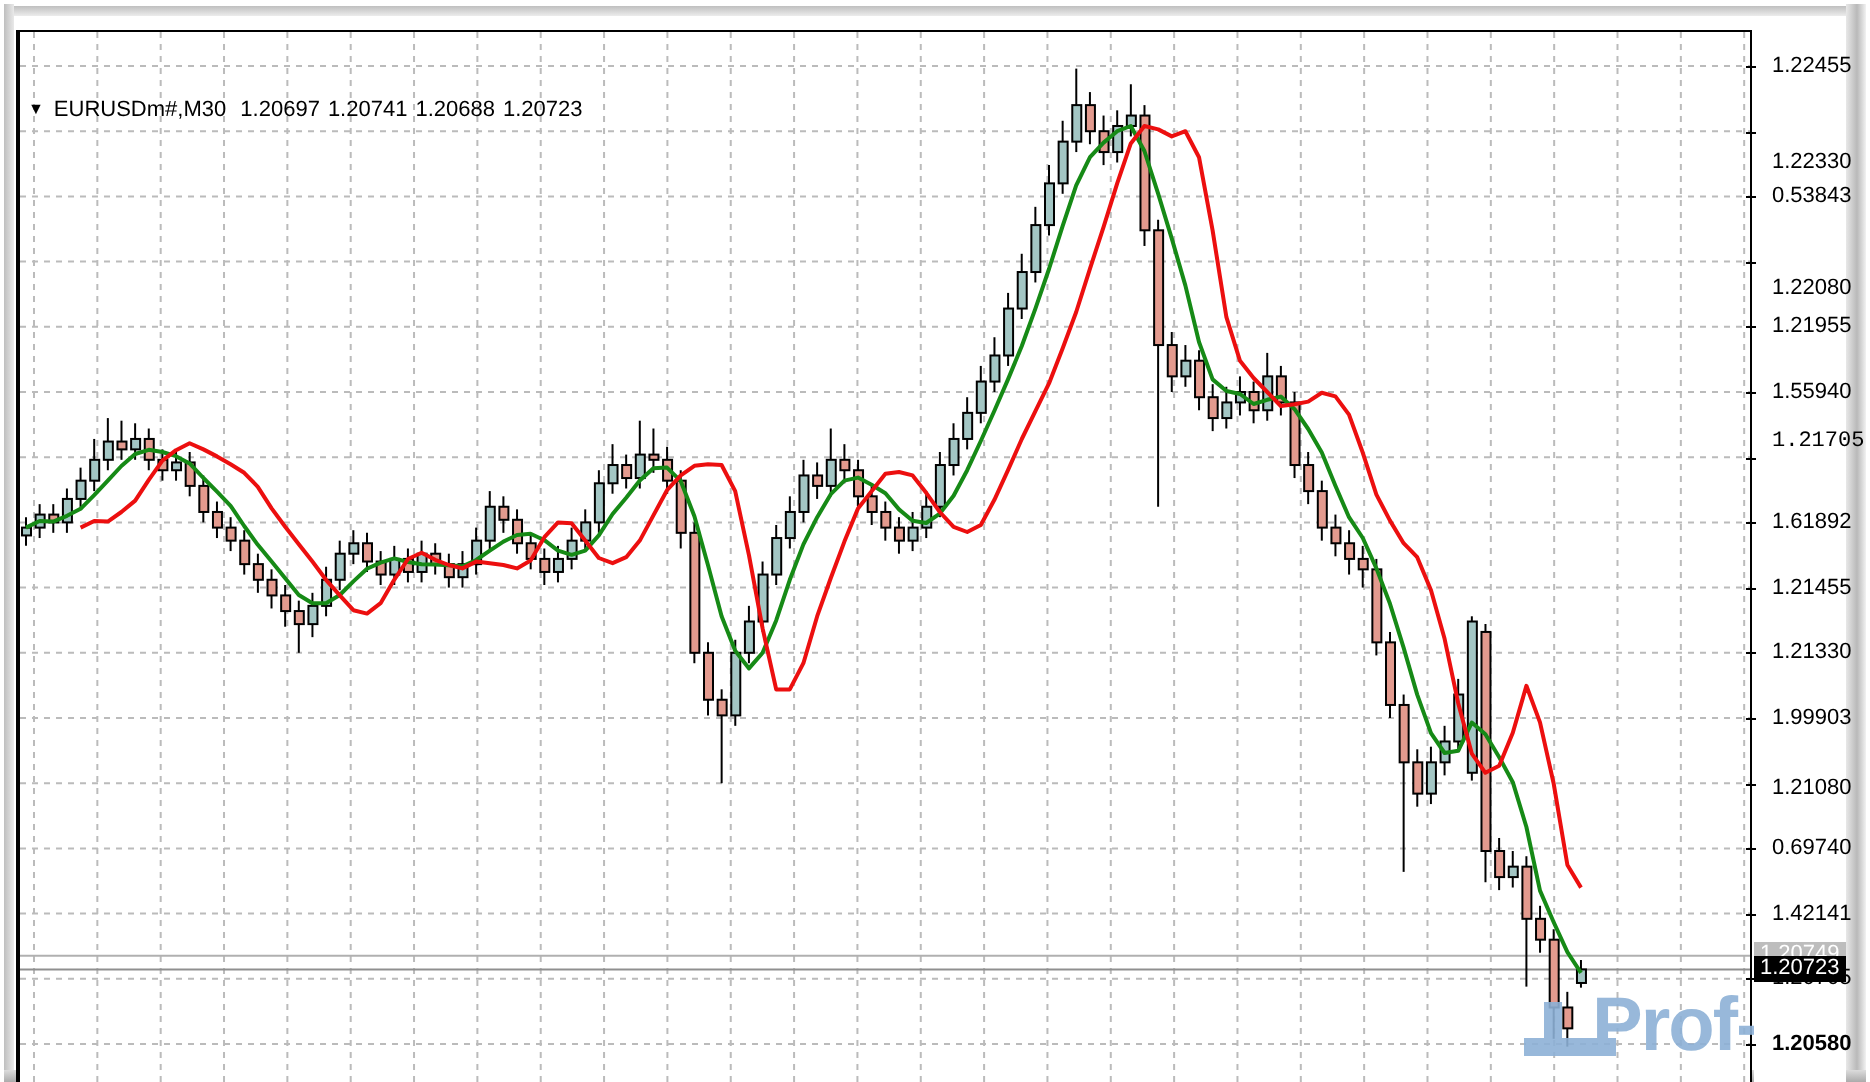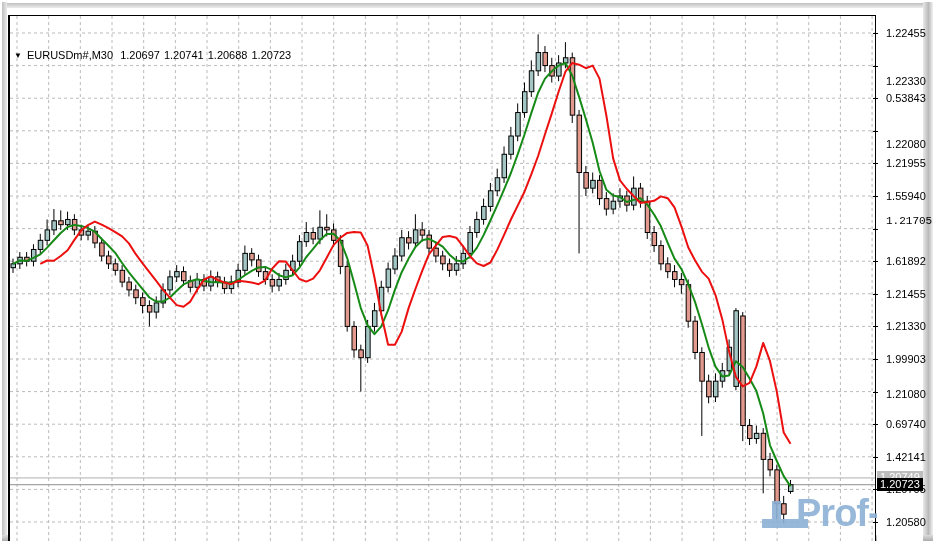--- a/index.html
+++ b/index.html
@@ -382,21 +382,21 @@
       <div class="axis-label" style="top: 338px;">1.99903</div>
       <div class="axis-tick" style="top: 344px;"></div>
       <div class="axis-label" style="top: 360px; margin-top: 13px;">1.21080</div>
       <div class="axis-tick" style="top: 376.6px;"></div>
       <div class="axis-label" style="top: 403.2px;">0.69740</div>
       <div class="axis-tick" style="top: 409.2px;"></div>
       <div class="axis-label" style="top: 435.8px;">1.42141</div>
       <div class="axis-tick" style="top: 441.8px;"></div>
       <div class="axis-label" style="top: 468.4px;">1.20705</div>
       <div class="axis-tick" style="top: 474.4px;"></div>
-      <div class="axis-label" style="top: 501px;">1.20580</div>
+      <div class="axis-label" style="top: 501px; font-weight: bold;">1.20580</div>
       <div class="axis-tick" style="top: 507px;"></div>
     </div>
 
   <div class="watermark">
     <div class="wm-hbar"></div>
     <div class="wm-vbar"></div>
     <div class="wm-text">Prof-FX</div>
   </div>
 </div>
 

